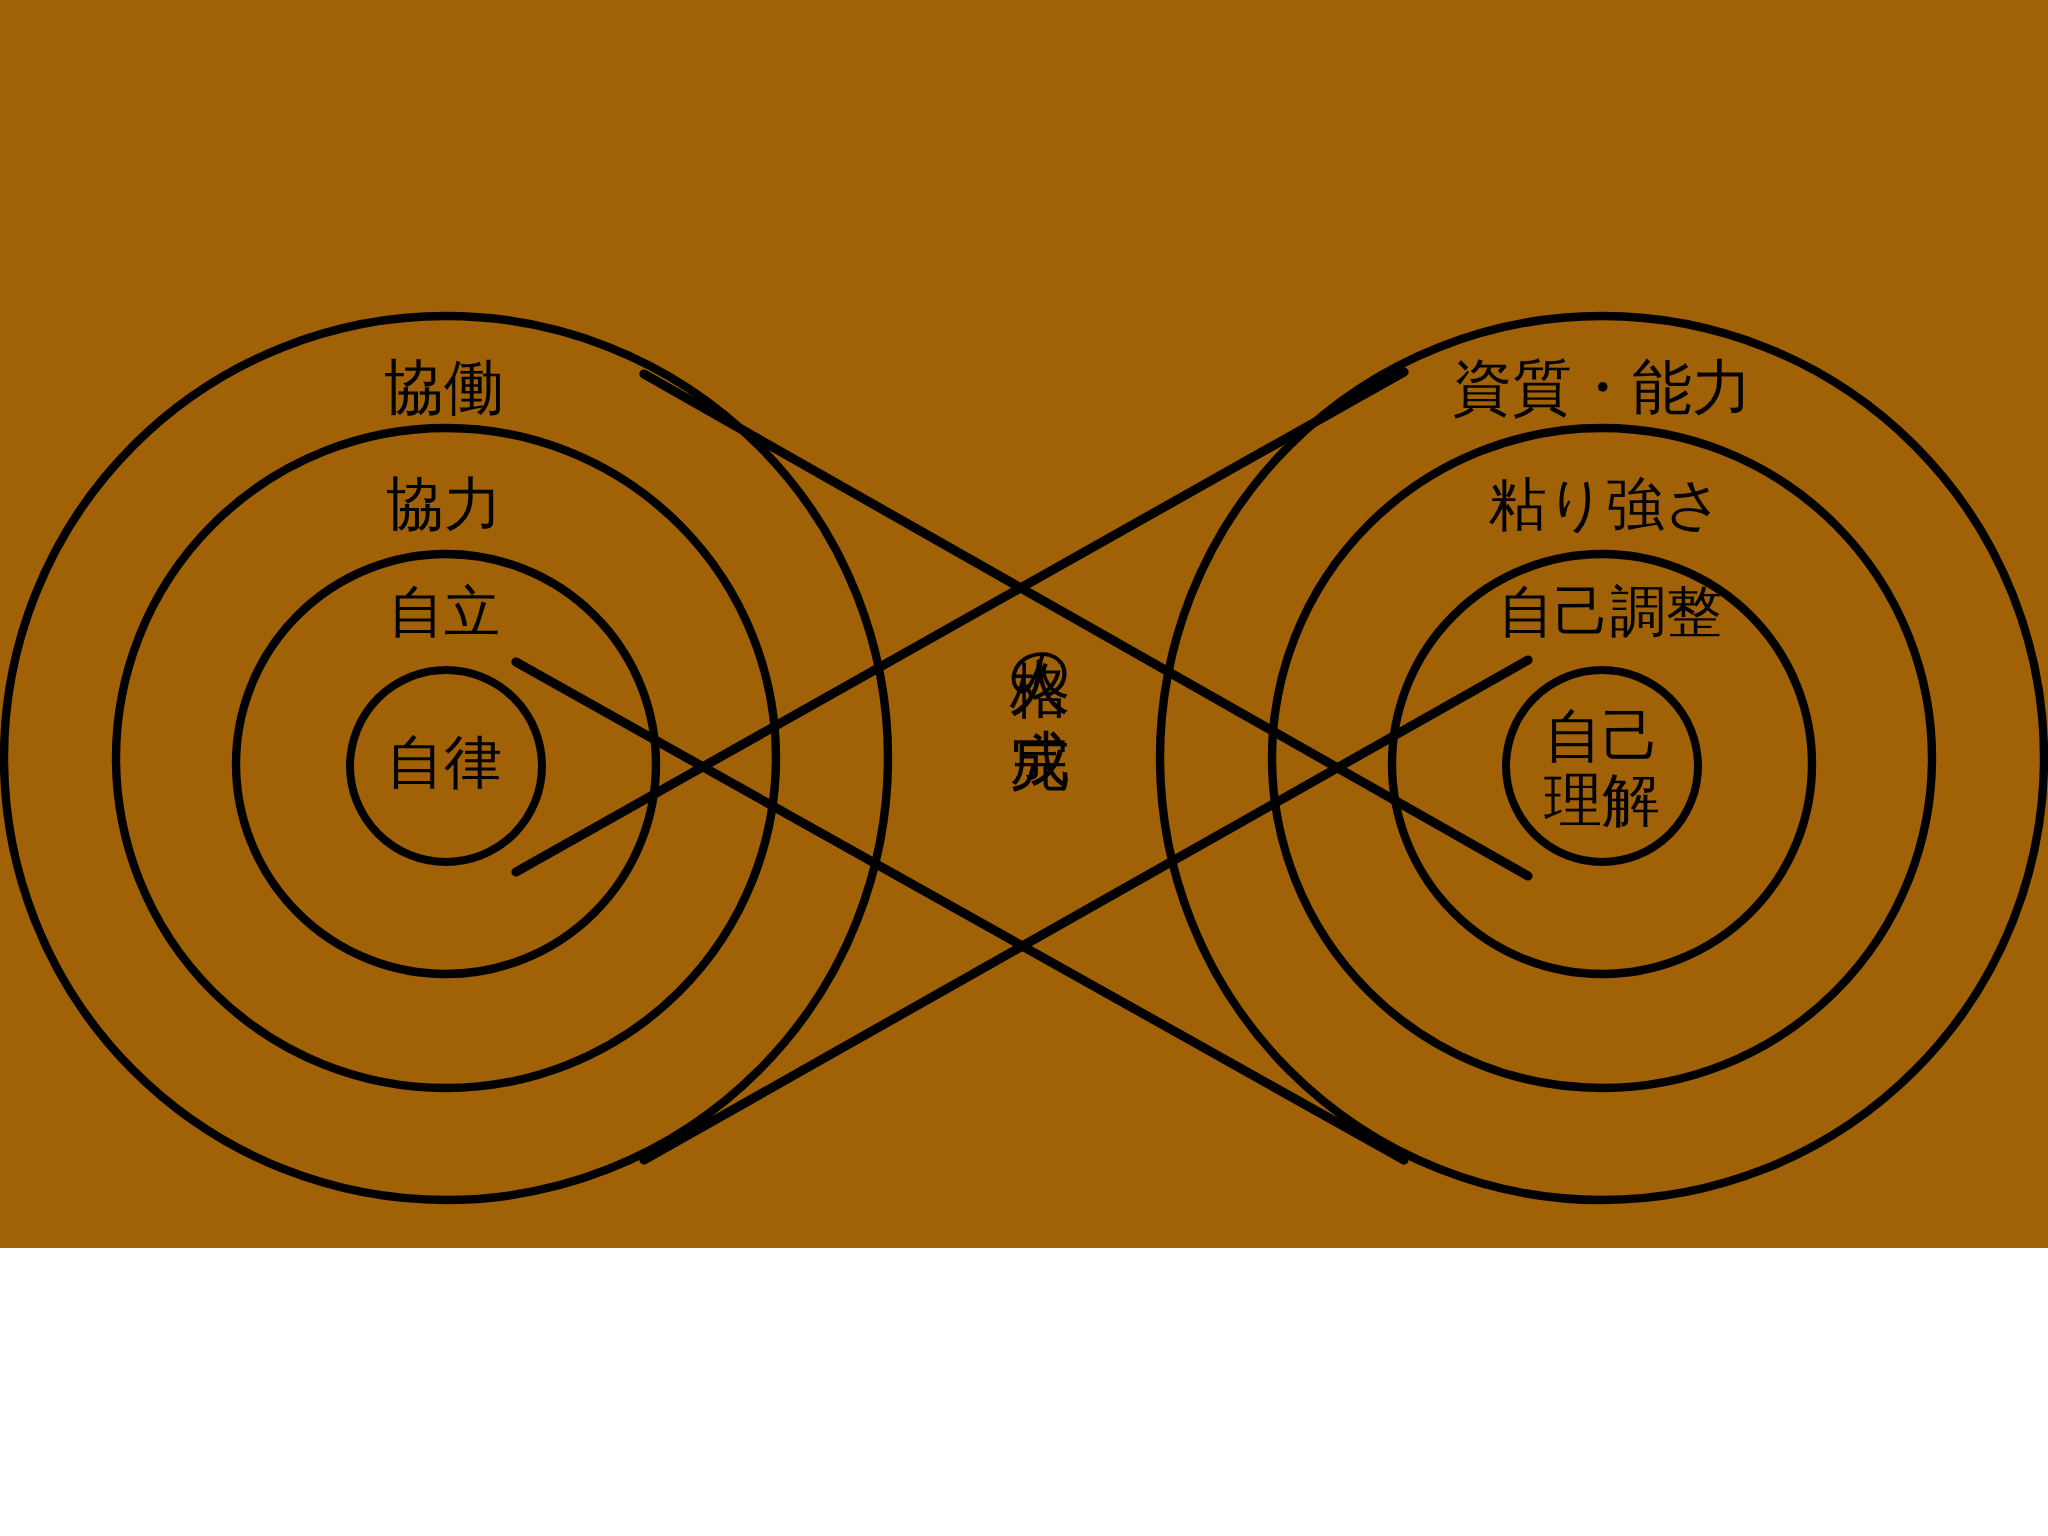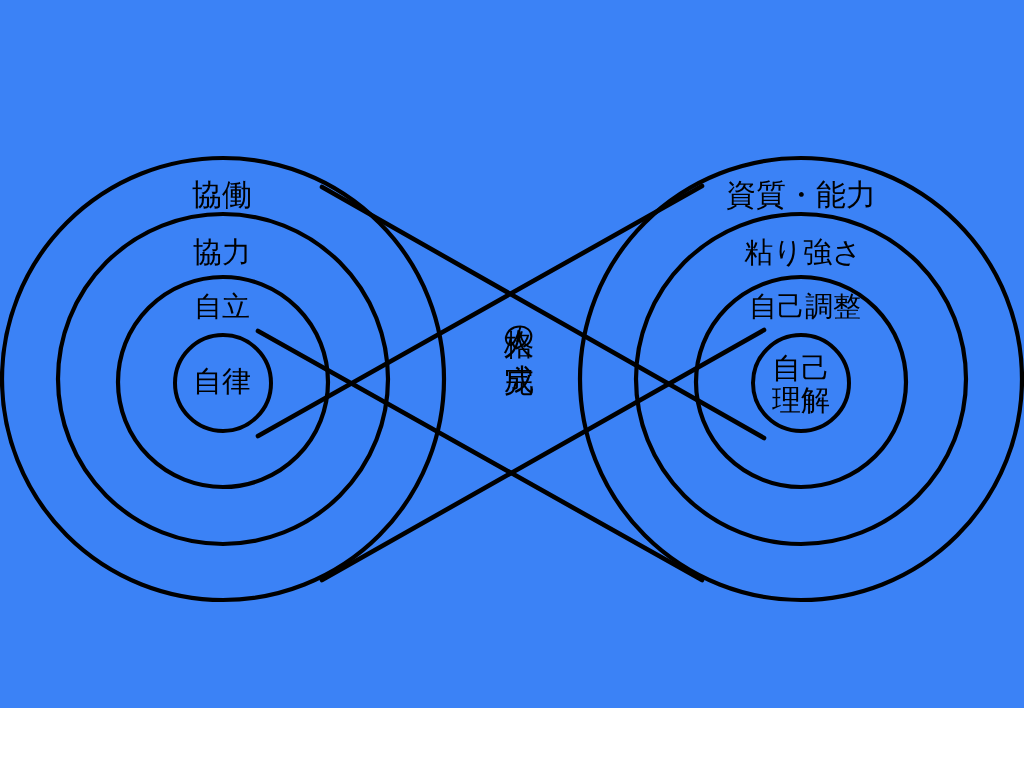--- a/index.html
+++ b/index.html
@@ -9,22 +9,22 @@
   }
   body {
     width: 1024px;
     height: 768px;
     font-family: "DejaVu Sans", "Liberation Sans", sans-serif;
     overflow: hidden;
   }
   #diagram-root {
     position: relative;
     width: 1024px;
-    height: 708px;
-    background: #3b82f6;
+    height: 624px;
+    background: #a16207;
   }
   svg#figure {
     position: absolute;
     inset: 0;
     width: 1024px;
     height: 768px;
     display: block;
   }
   .ring {
     fill: none;

